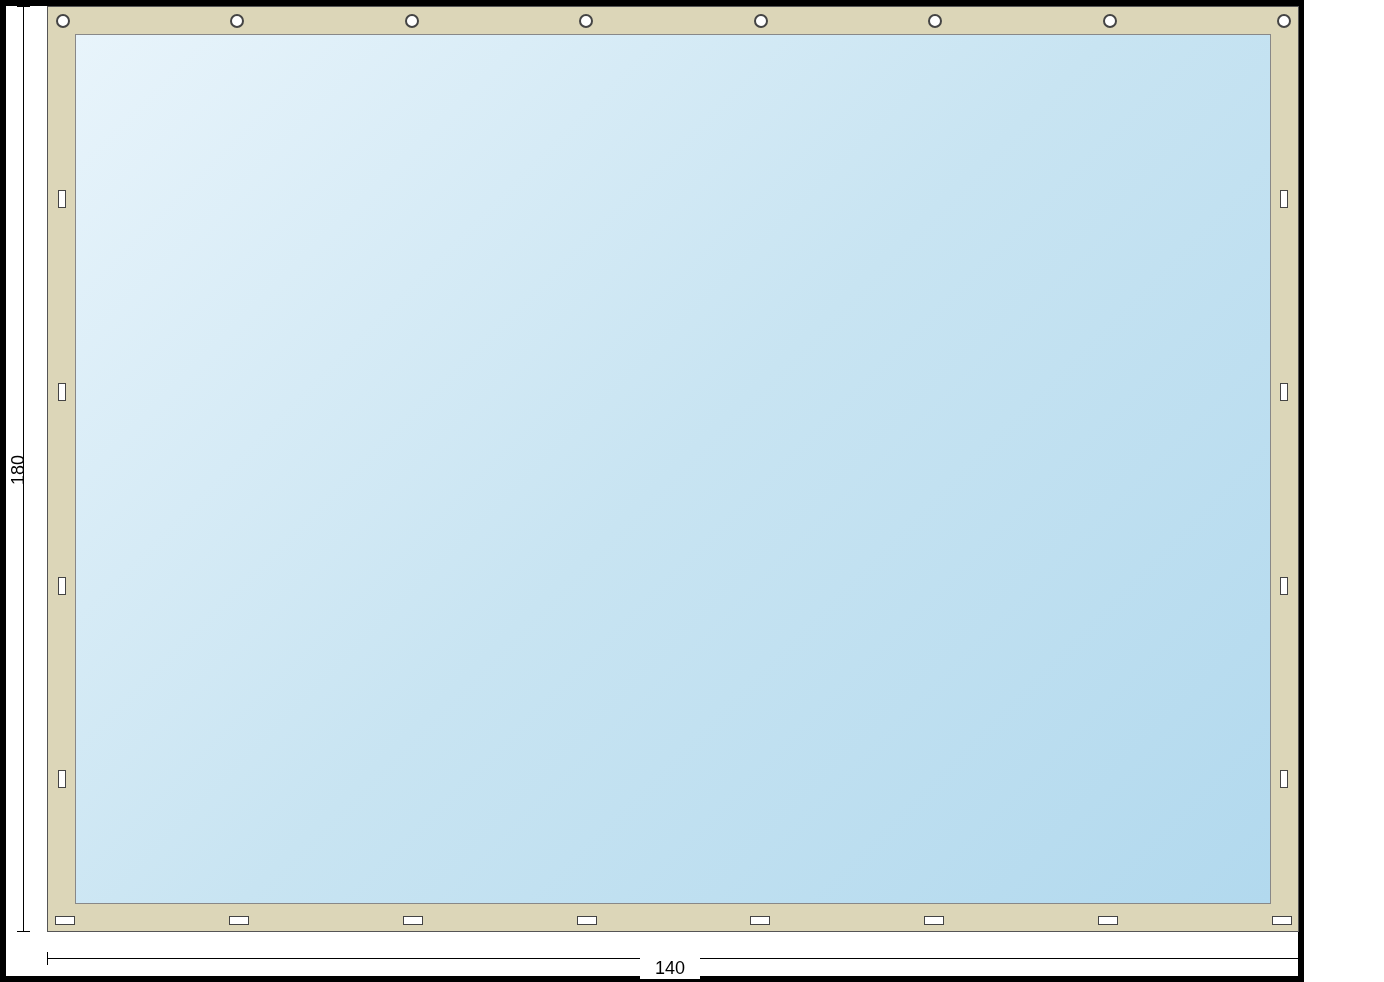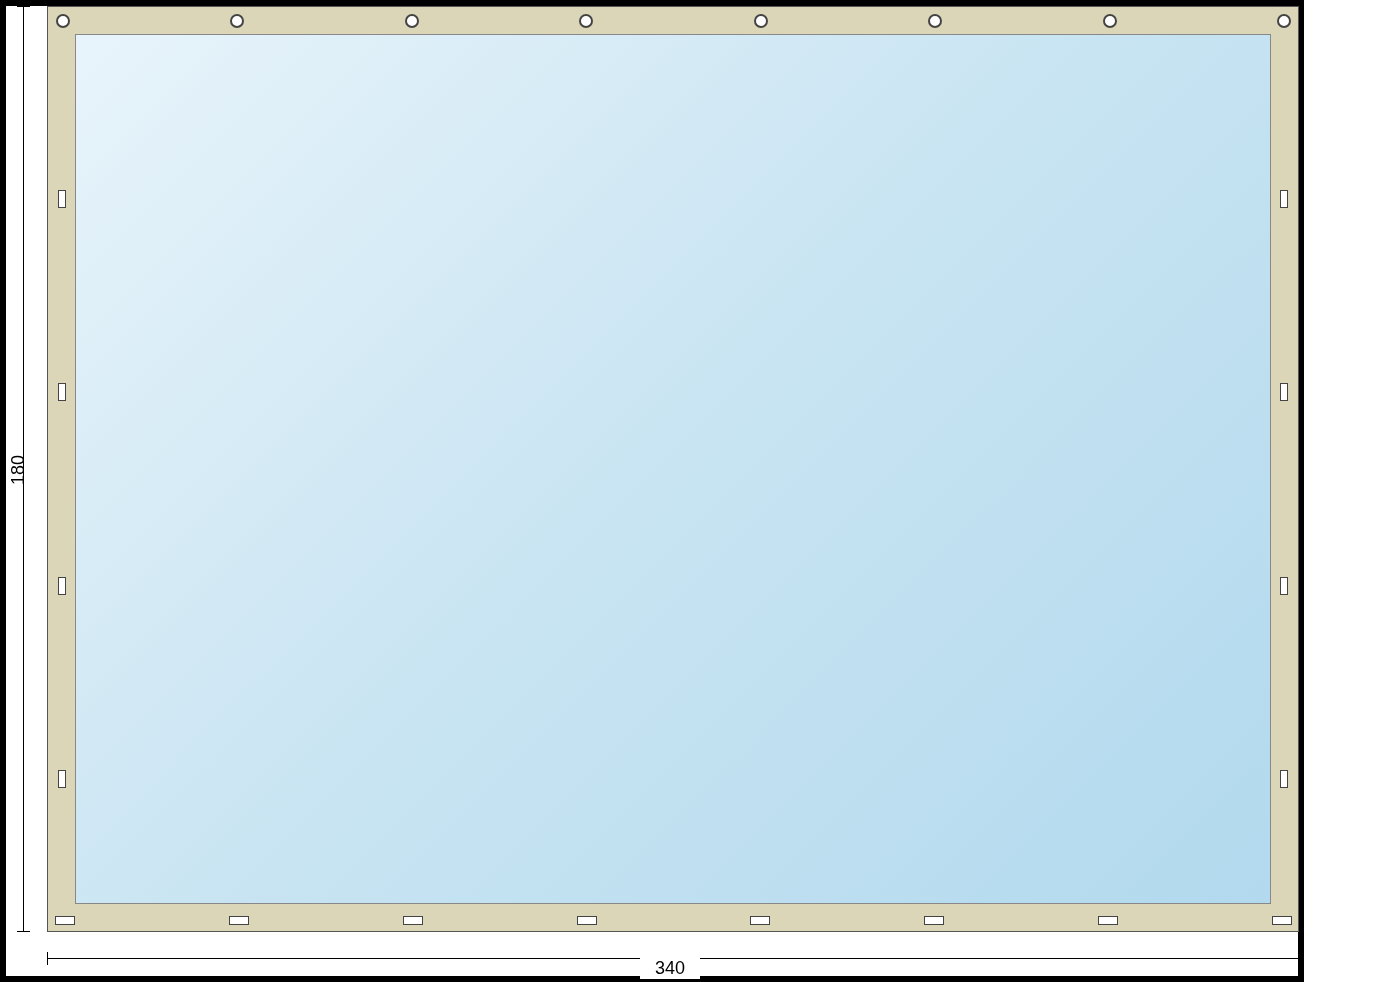--- a/index.html
+++ b/index.html
@@ -127,15 +127,15 @@
     </div>
 
   <div class="dim-line" style="left:23px; top:6px; width:1px; height:926px;"></div>
   <div class="dim-line" style="left:17px; top:6px; width:13px; height:1px;"></div>
   <div class="dim-line" style="left:17px; top:931px; width:13px; height:1px;"></div>
   <div class="dim-text-v" style="left:8px; top:440px; height:60px;">180</div>
 
   <div class="dim-line" style="left:47px; top:958px; width:1252px; height:1px;"></div>
   <div class="dim-line" style="left:47px; top:952px; width:1px; height:13px;"></div>
   <div class="dim-line" style="left:1298px; top:952px; width:1px; height:13px;"></div>
-  <div class="dim-text-h" style="left:640px; top:958px; width:60px; background:#fff;">340</div>
+  <div class="dim-text-h" style="left:640px; top:958px; width:60px; background:#fff;">140</div>
 
 </div>
 
 </body></html>

